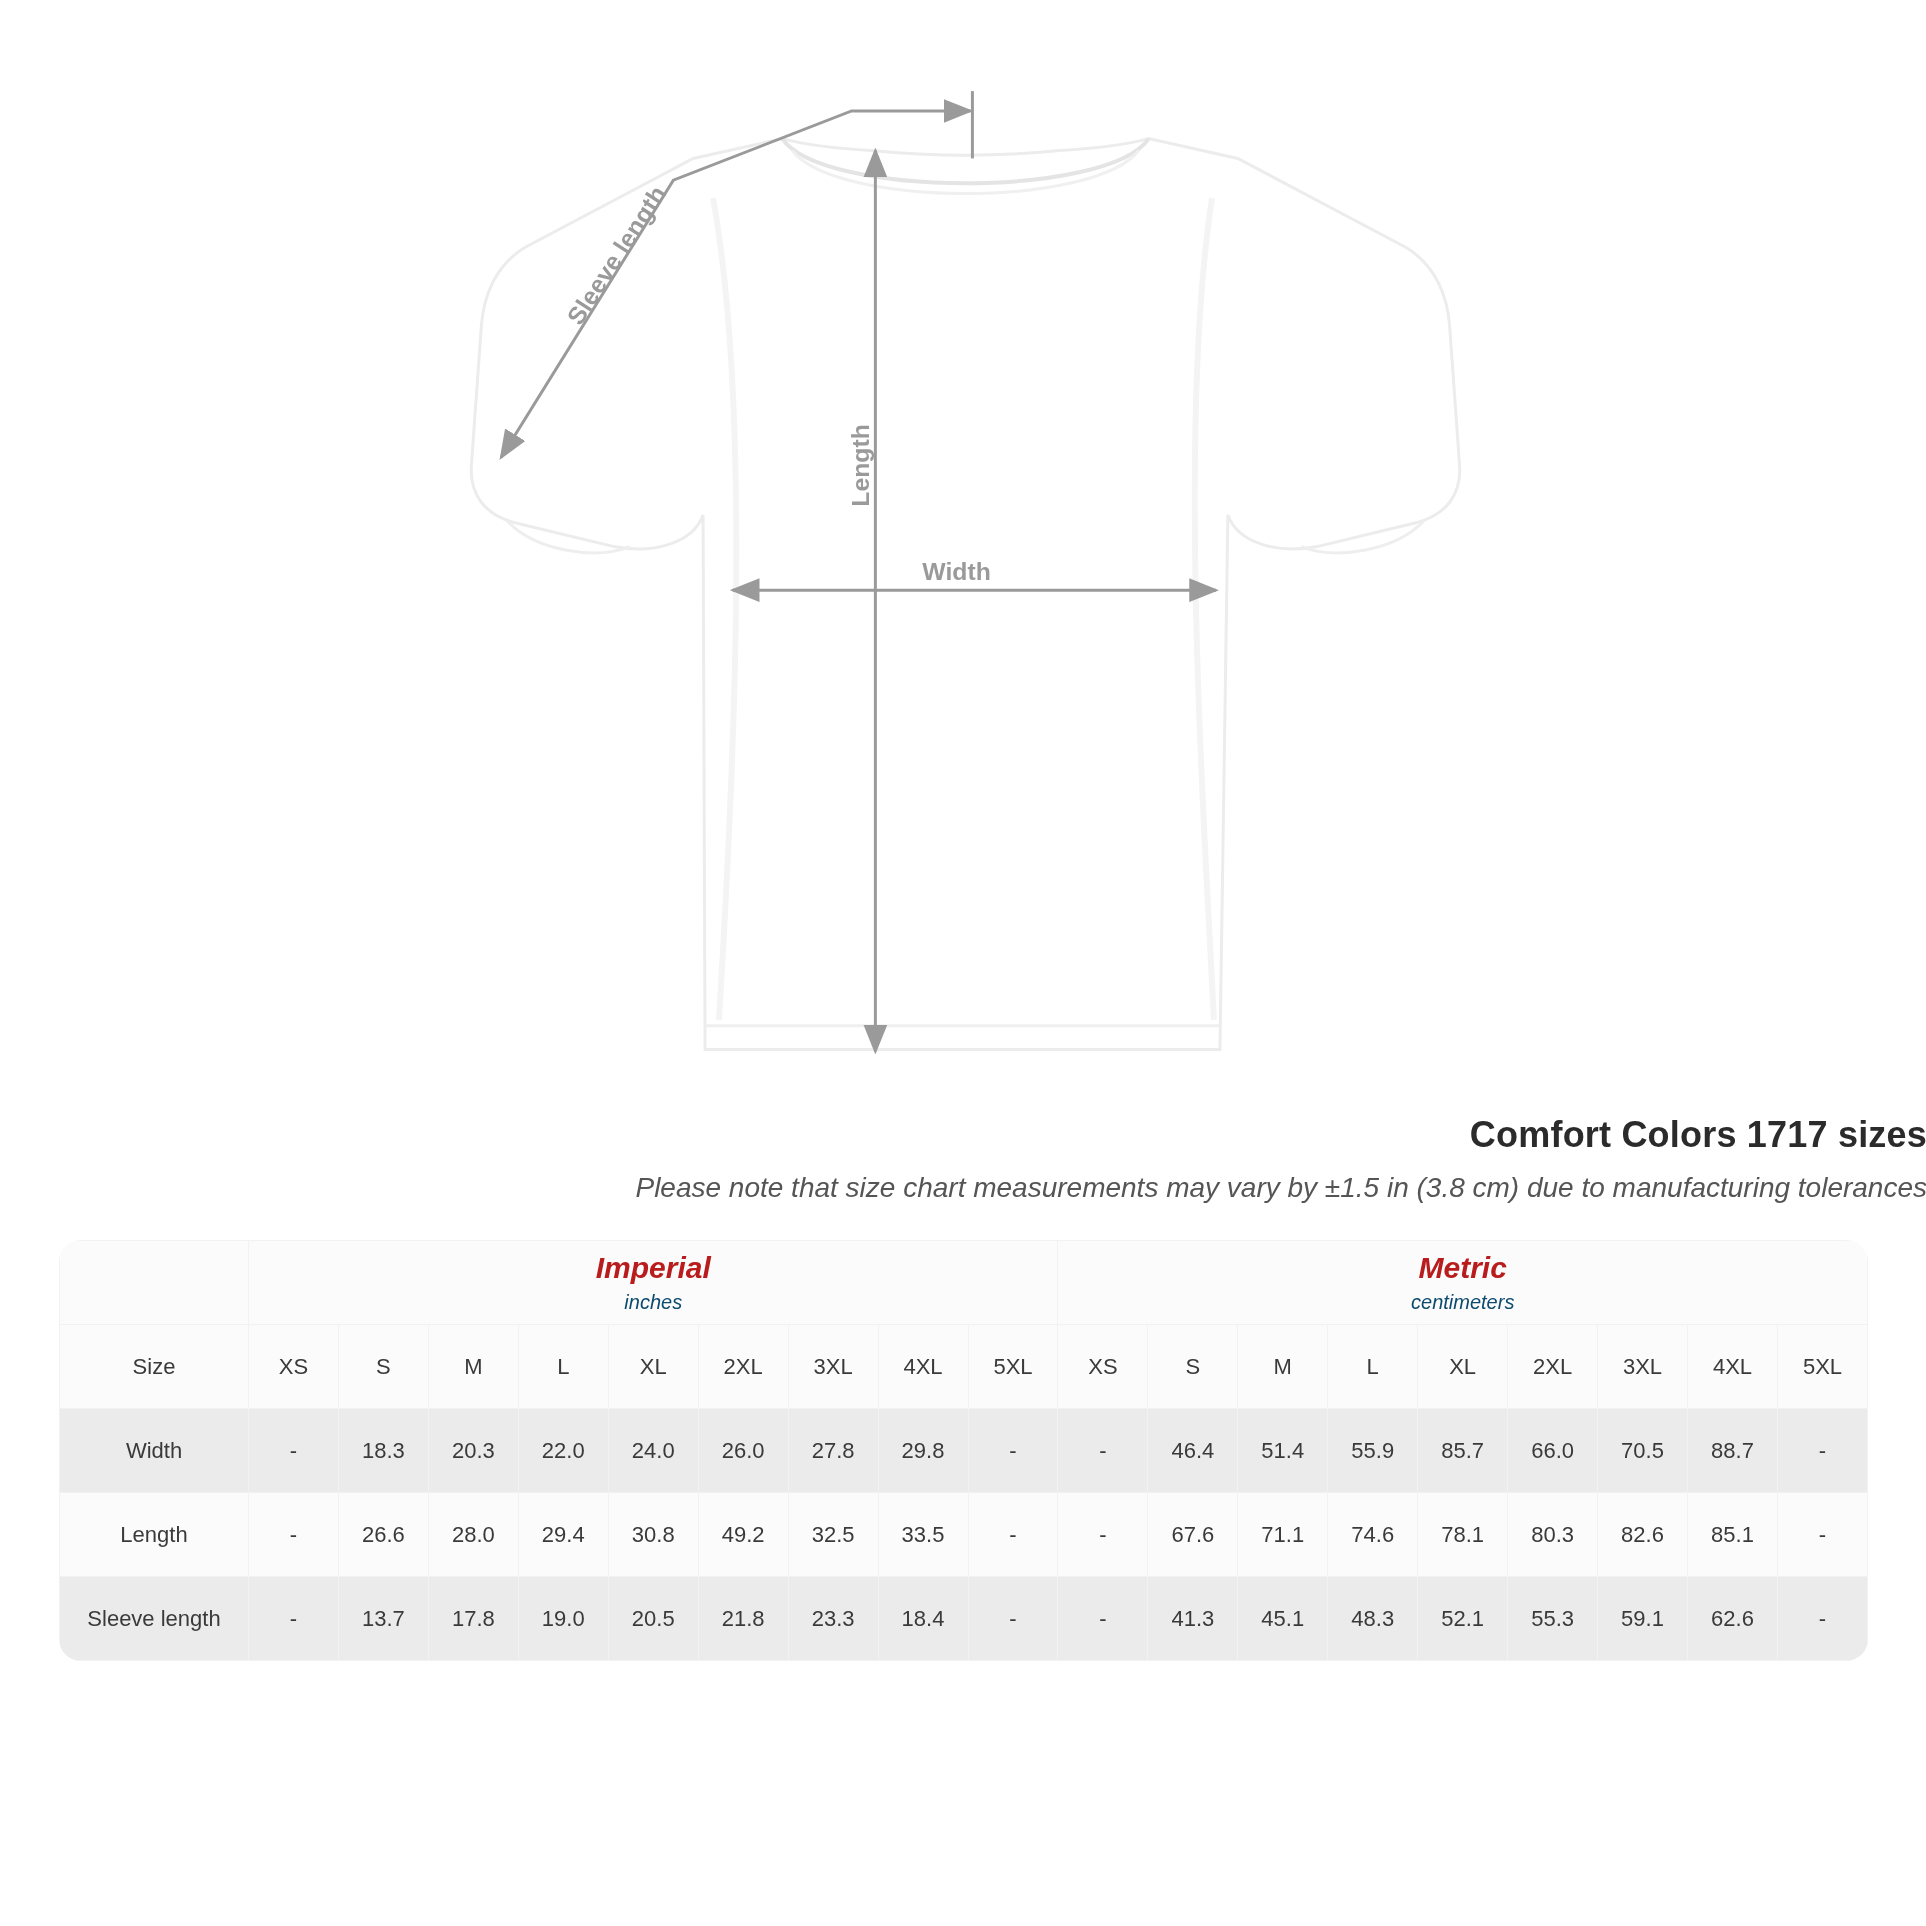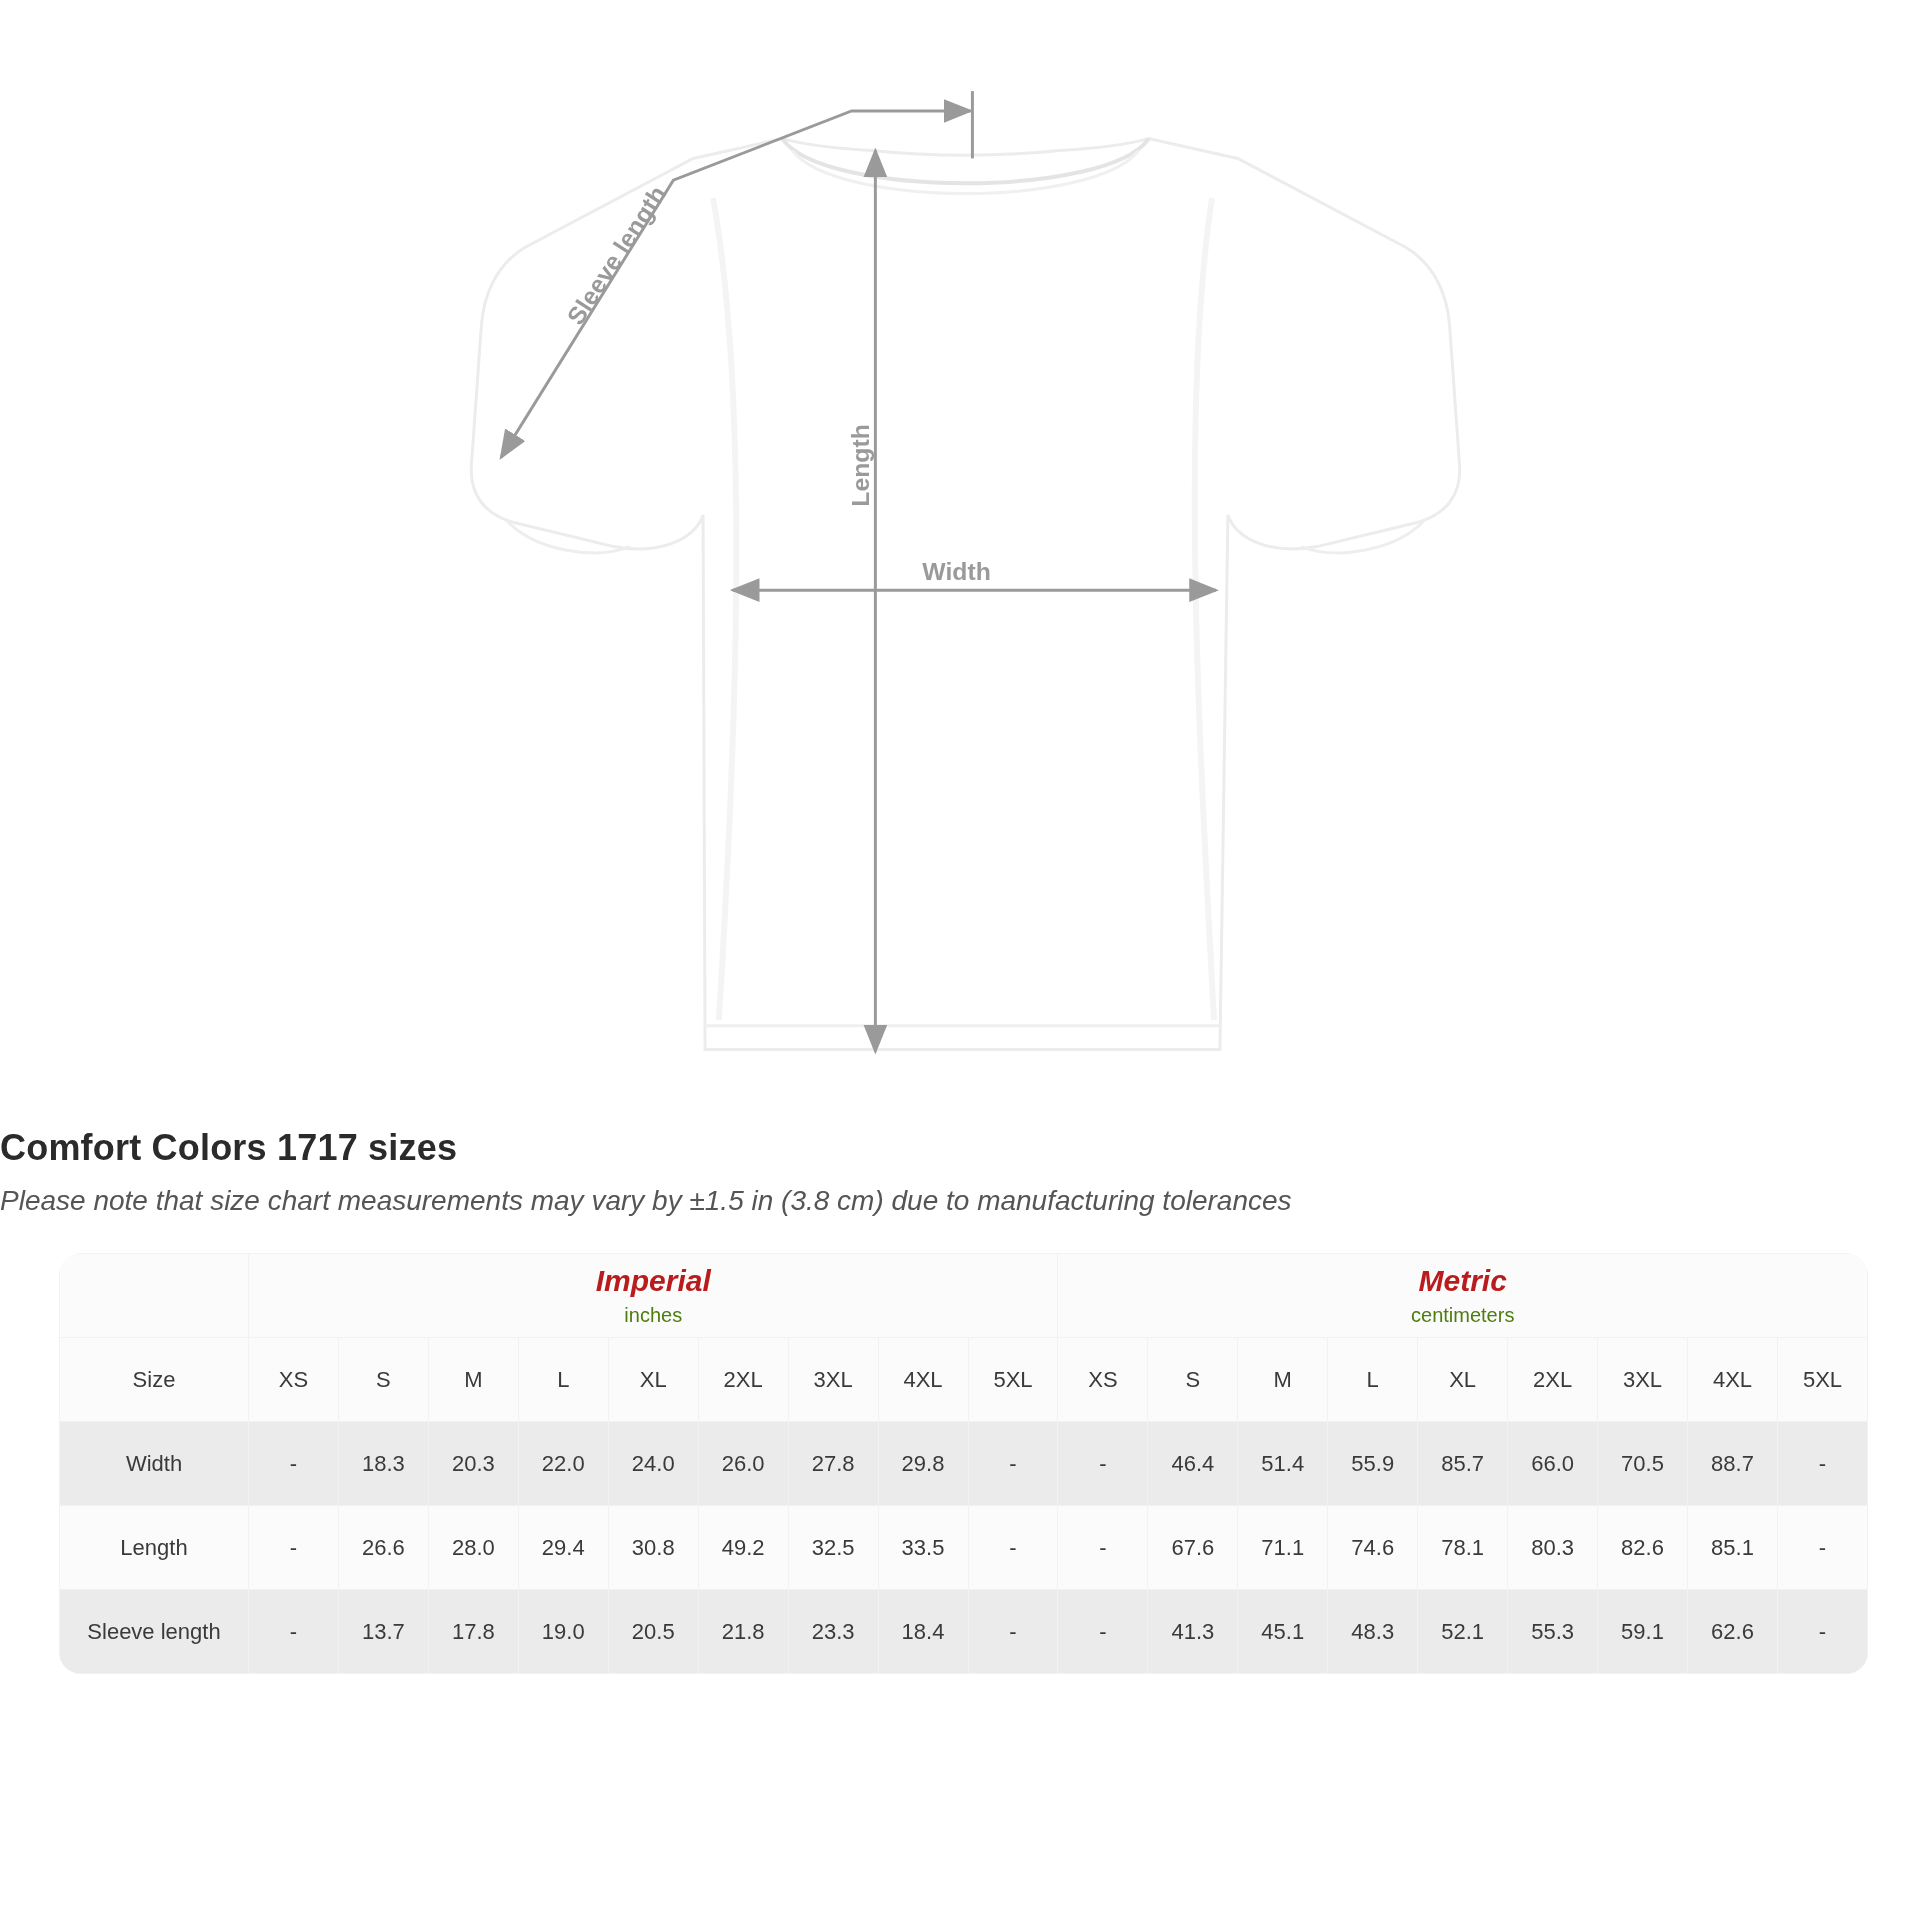--- a/index.html
+++ b/index.html
@@ -22,22 +22,22 @@
     height: 1109px;
   }
   .shirt-svg {
     position: absolute;
     left: 0;
     top: 0;
   }
 
   
   .title-block {
-    text-align: left;
-    margin-top: 18px;
+    text-align: right;
+    margin-top: 5px;
   }
   .chart-title {
     font-size: 36px;
     font-weight: bold;
     color: #2b2b2b;
     letter-spacing: 0.2px;
   }
   .chart-note {
     font-size: 28px;
     font-style: italic;
@@ -75,21 +75,22 @@
     vertical-align: middle;
   }
   .unit-name {
     font-size: 30px;
     font-style: italic;
     font-weight: bold;
     color: #b91c1c;
   }
   .unit-sub {
     font-size: 20px;
-    color: #4d7c0f;
+    font-style: italic;
+    color: #0c4a6e;
     margin-top: 6px;
   }
   
   .size-row td {
     background: #fbfbfb;
     font-size: 23px;
     font-weight: bold;
     color: #4a4a4a;
     height: 91px;
   }

